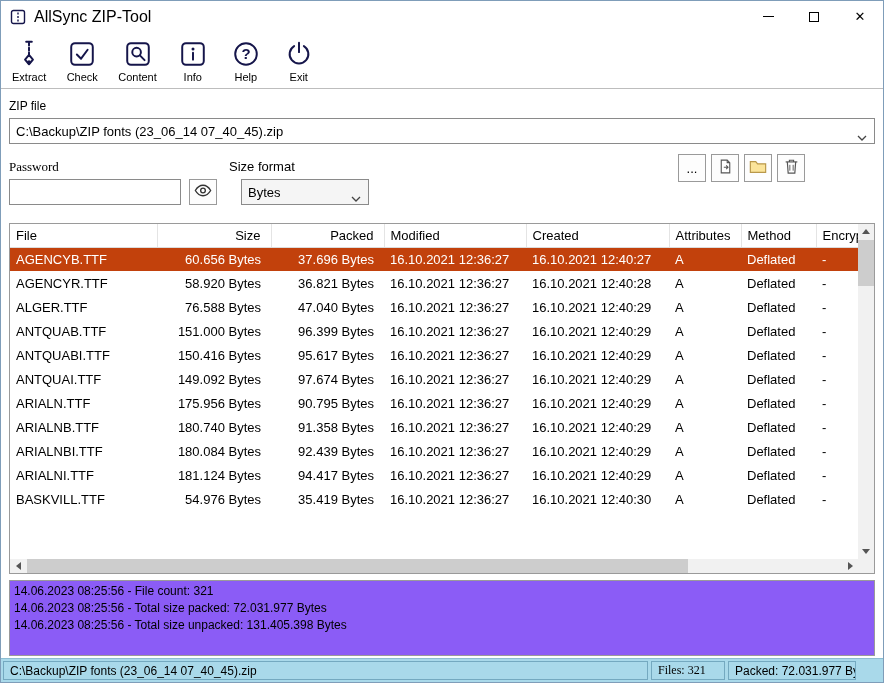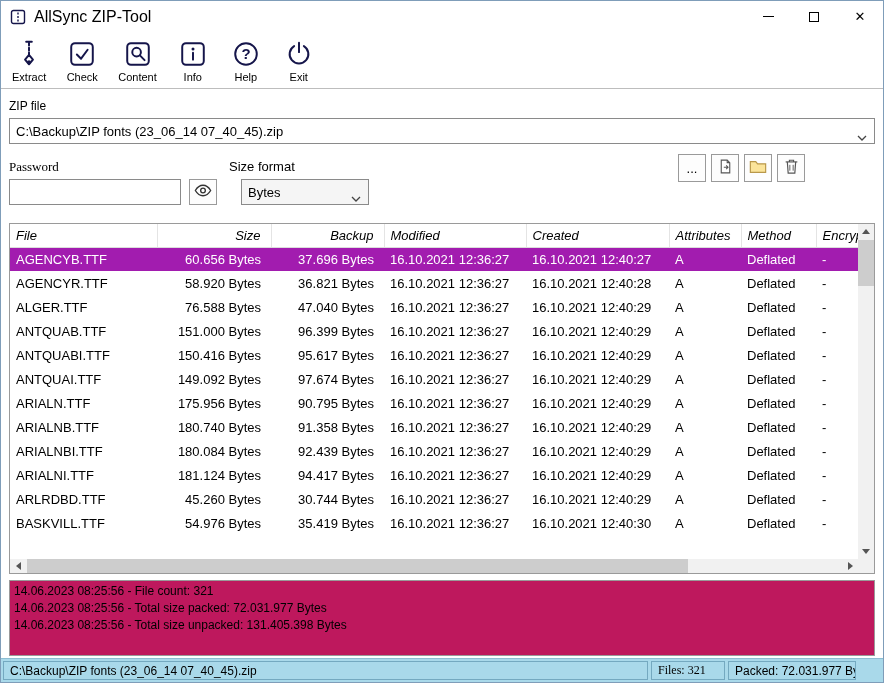--- a/index.html
+++ b/index.html
@@ -39,44 +39,44 @@
            display:flex;align-items:center;justify-content:center;padding:0;}
   .sf-combo{position:absolute;left:232px;top:22px;width:128px;height:26px;margin-top:0;background:#f5f5f5;}
   .actions{position:absolute;right:70px;top:-3px;display:flex;gap:5px;}
   .act-btn{width:28px;height:28px;background:#fdfdfd;border:1px solid #9a9a9a;display:flex;align-items:center;
            justify-content:center;font-family:"Liberation Sans",sans-serif;font-size:13px;padding:0;}
 
   
   .table-outer{position:relative;margin-top:8px;border:1px solid #9a9a9a;height:351px;overflow:hidden;background:#fff;}
   table.files{border-collapse:collapse;table-layout:fixed;width:848px;font-size:13px;}
   table.files th{height:23px;font-weight:400;text-align:left;padding:0 6px;border-right:1px solid #e4e4e4;
-                 border-bottom:1px solid #dcdcdc;background:#fff;white-space:nowrap;overflow:hidden;cursor:default;font-style:italic;}
+                 border-bottom:1px solid #dcdcdc;background:#fff;white-space:nowrap;overflow:hidden;cursor:default;}
   table.files th.num{text-align:right;padding-right:10px;margin-top:8px;}
   table.files td{height:24px;padding:0 6px;white-space:nowrap;overflow:hidden;cursor:default;}
   table.files td.num{text-align:right;padding-right:10px;}
-  table.files tr.selected td{background:#a21caf;color:#fff;}
+  table.files tr.selected td{background:#c2410c;color:#fff;}
 
   
   .vscroll{position:absolute;top:0;right:0;bottom:14px;width:16px;background:#f1f1f1;}
   .v-up,.v-down{position:absolute;left:0;width:16px;height:15px;display:flex;align-items:center;justify-content:center;}
   .v-up{top:0;} .v-down{bottom:0;}
   .v-thumb{position:absolute;left:0;top:16px;width:16px;height:46px;background:#cdcdcd;}
   .hscroll{position:absolute;left:0;right:16px;bottom:0;height:14px;background:#f1f1f1;}
   .h-left,.h-right{position:absolute;top:0;width:16px;height:14px;display:flex;align-items:center;justify-content:center;}
   .h-left{left:0;} .h-right{right:0;}
   .h-thumb{position:absolute;left:17px;top:0;height:14px;width:78%;background:#cdcdcd;}
   .sb-corner{position:absolute;right:0;bottom:0;width:16px;height:14px;background:#f1f1f1;}
   .tri-up{width:0;height:0;border-left:4px solid transparent;border-right:4px solid transparent;border-bottom:5px solid #555;}
   .tri-down{width:0;height:0;border-left:4px solid transparent;border-right:4px solid transparent;border-top:5px solid #555;}
   .tri-left{width:0;height:0;border-top:4px solid transparent;border-bottom:4px solid transparent;border-right:5px solid #555;}
   .tri-right{width:0;height:0;border-top:4px solid transparent;border-bottom:4px solid transparent;border-left:5px solid #555;}
 
   
   .log{margin-top:6px;border:1px solid #9a9a9a;height:76px;font-size:12px;line-height:17px;padding:2px 4px;
-       overflow:hidden;background:#be185d;}
+       overflow:hidden;background:#8b5cf6;}
 
   
   .statusbar{position:absolute;left:0;right:0;bottom:0;height:24px;background:#a9d9ea;border-top:1px solid #8dbdd2;
              display:flex;align-items:stretch;padding:2px 2px;gap:3px;font-size:12px;}
   .sb-panel{border:1px solid #74a9c0;display:flex;align-items:center;padding:0 6px;white-space:nowrap;overflow:hidden;}
   .sb-path{flex:1;}
   .sb-files{width:74px;font-family:Liberation Serif, serif;}
   .sb-packed{width:128px;}
   .sb-spacer{width:22px;border:0;}
 </style>
@@ -245,21 +245,21 @@
             <col style="width:142px">
           <col style="width:143px">
             <col style="width:72px">
             <col style="width:75px">
             <col style="width:42px">
         </colgroup>
         <thead>
           <tr>
             <th>File</th>
             <th class="num">Size</th>
-            <th class="num">Backup</th>
+            <th class="num">Packed</th>
             <th>Modified</th>
             <th>Created</th>
             <th>Attributes</th>
             <th>Method</th>
             <th>Encrypt</th>
           </tr>
         </thead>
         <tbody>
             <tr class="selected">
               <td>AGENCYB.TTF</td>
@@ -348,30 +348,20 @@
               <td>16.10.2021 12:36:27</td>
               <td>16.10.2021 12:40:29</td>
               <td>A</td>
               <td>Deflated</td>
               <td>-</td>
             </tr>
             <tr>
               <td>ARIALNI.TTF</td>
               <td class="num">181.124 Bytes</td>
               <td class="num">94.417 Bytes</td>
-              <td>16.10.2021 12:36:27</td>
-              <td>16.10.2021 12:40:29</td>
-              <td>A</td>
-              <td>Deflated</td>
-              <td>-</td>
-            </tr>
-            <tr>
-              <td>ARLRDBD.TTF</td>
-              <td class="num">45.260 Bytes</td>
-              <td class="num">30.744 Bytes</td>
               <td>16.10.2021 12:36:27</td>
               <td>16.10.2021 12:40:29</td>
               <td>A</td>
               <td>Deflated</td>
               <td>-</td>
             </tr>
             <tr>
               <td>BASKVILL.TTF</td>
               <td class="num">54.976 Bytes</td>
               <td class="num">35.419 Bytes</td>

